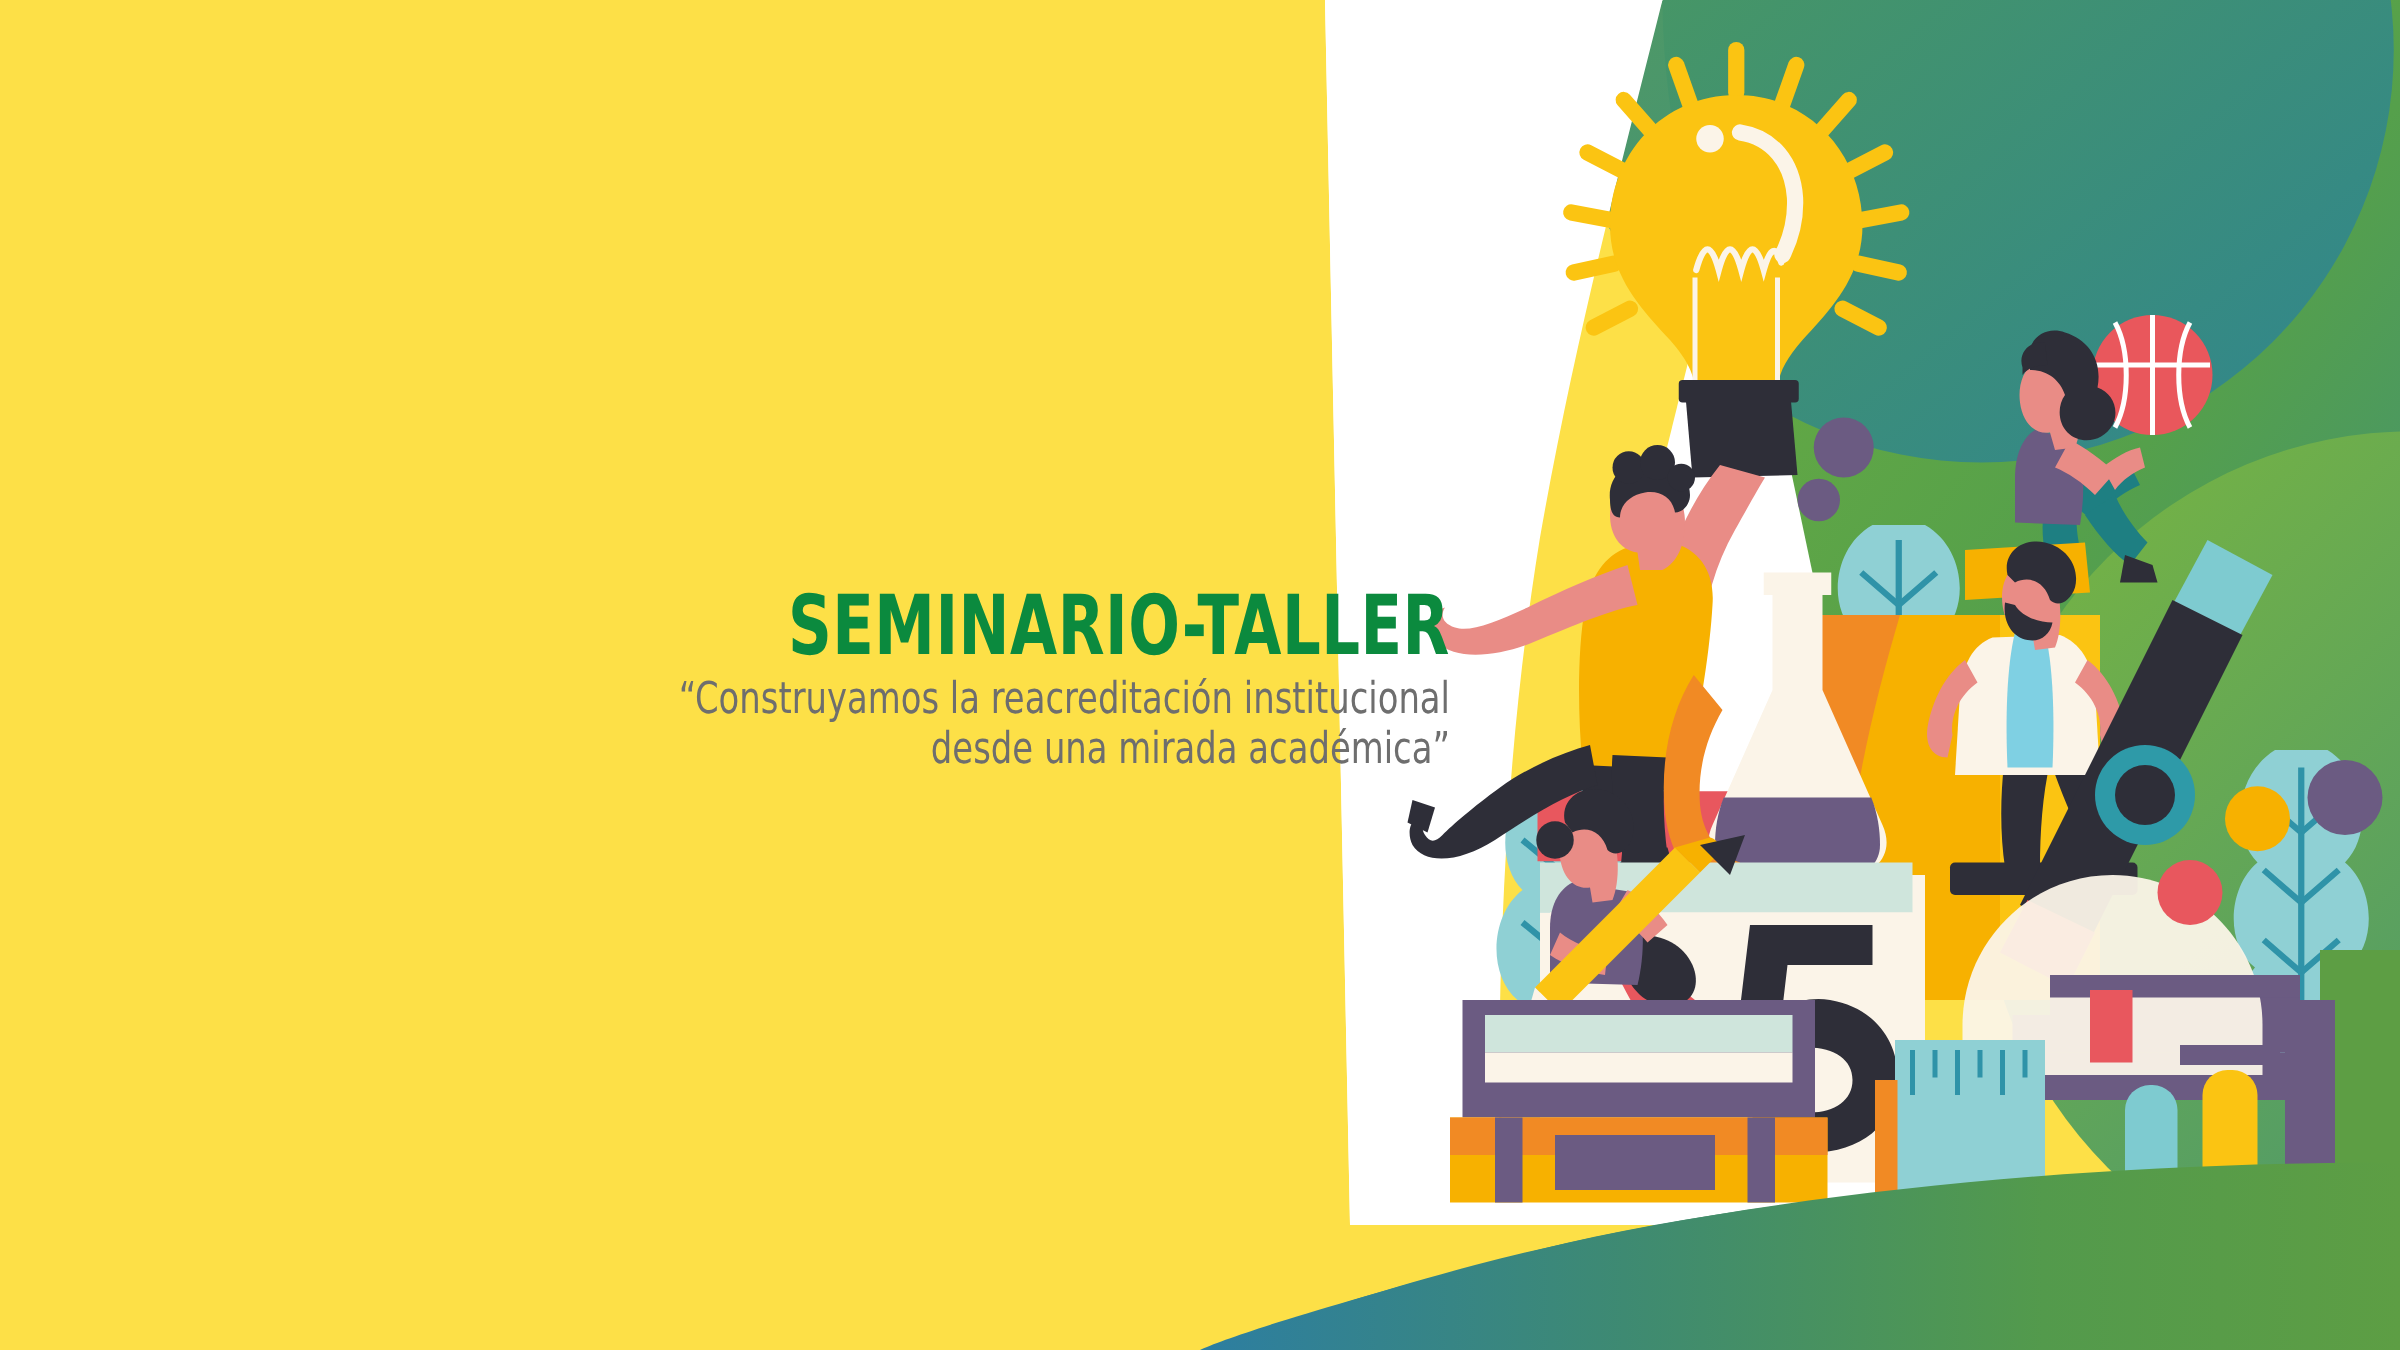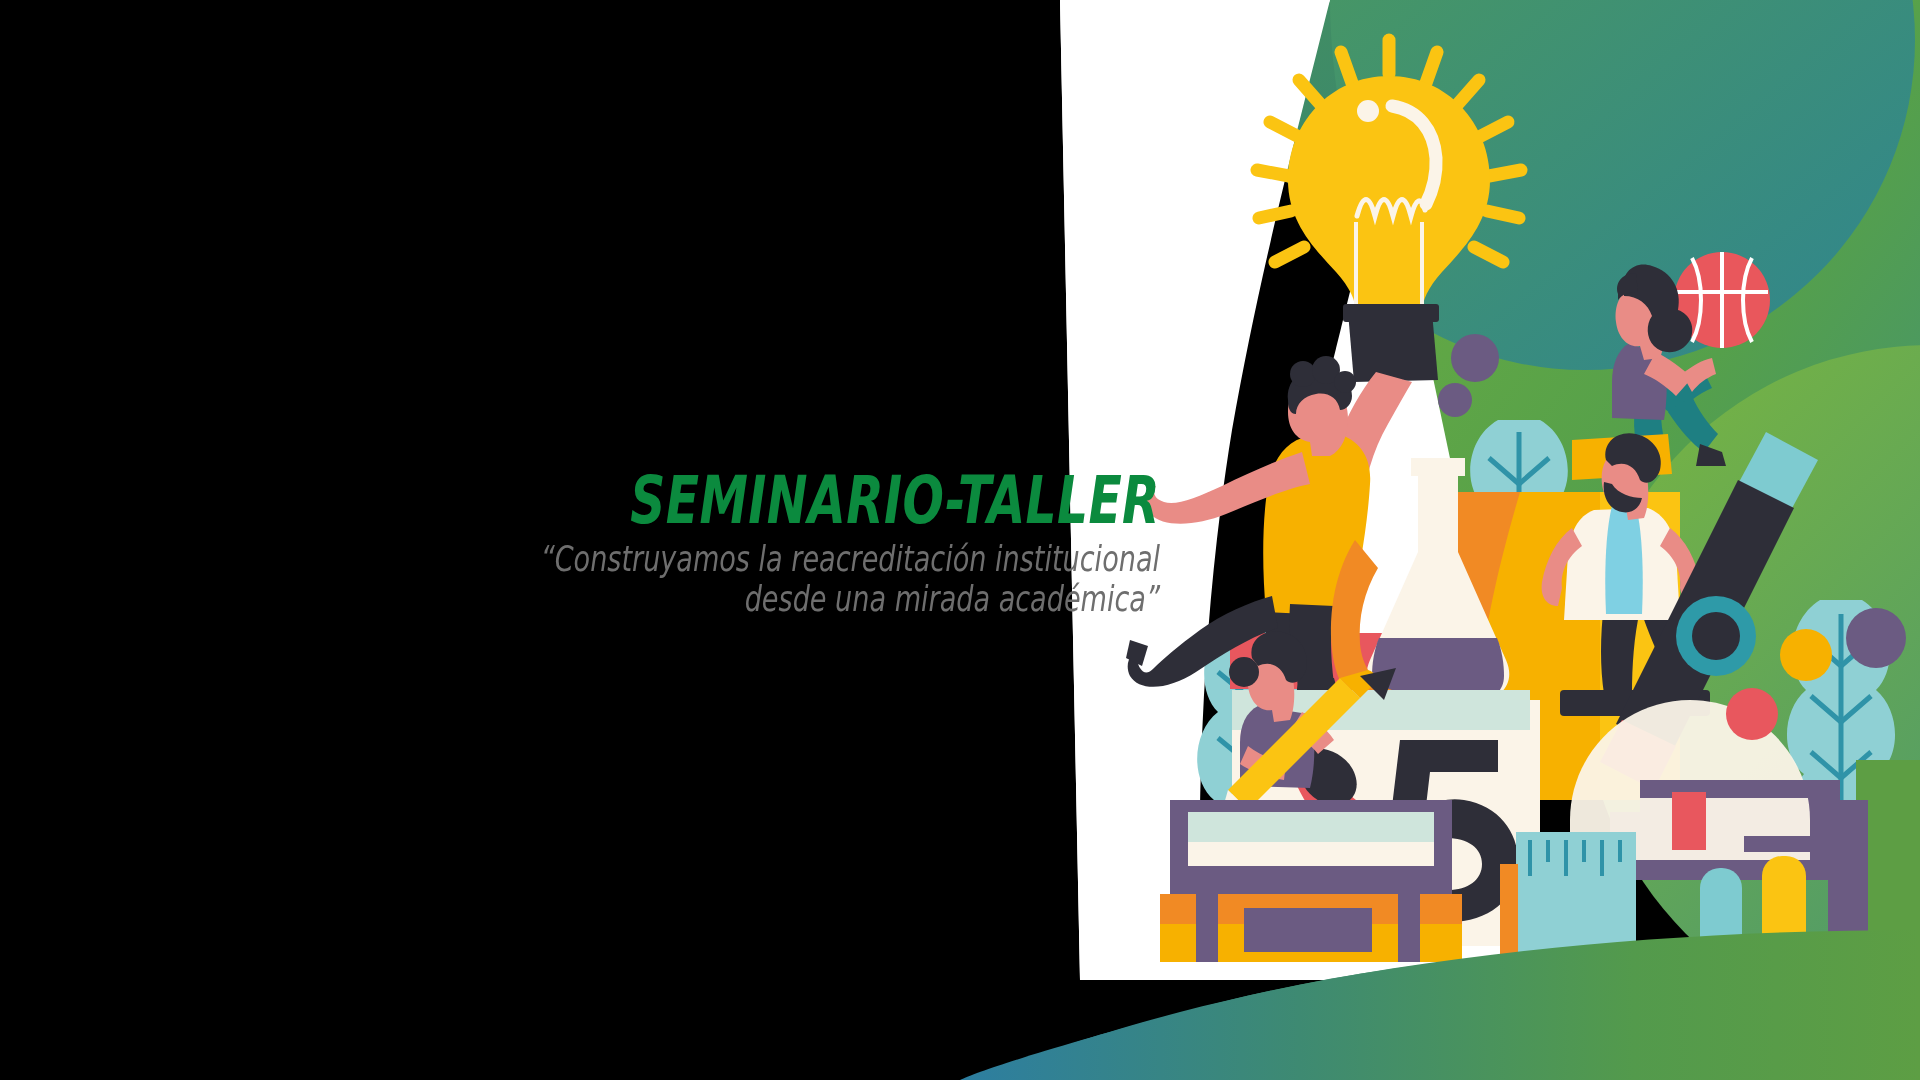--- a/index.html
+++ b/index.html
@@ -1,17 +1,17 @@
 <!DOCTYPE html>
 <html><head>
 <meta charset="utf-8">
 <style>
   html,body{margin:0;padding:0;background:#ffffff;}
   body{width:1920px;height:1080px;overflow:hidden;font-family:"Liberation Sans",sans-serif;}
-  #stage{position:relative;width:1920px;height:1080px;background:#000000;overflow:hidden;font-style:italic;}
+  #stage{position:relative;width:1920px;height:1080px;background:#fde047;overflow:hidden;}
   #art{position:absolute;inset:0;width:1920px;height:1080px;}
   .text-block{position:absolute;left:0;top:470px;width:1160px;text-align:right;}
   .title{
     margin:0;
     color:#0B8A3E;
     font-family:"Liberation Sans Narrow","DejaVu Sans Condensed","Liberation Sans",sans-serif;
     font-weight:bold;
     font-size:66px;
     letter-spacing:0.5px;
     line-height:0.95;

